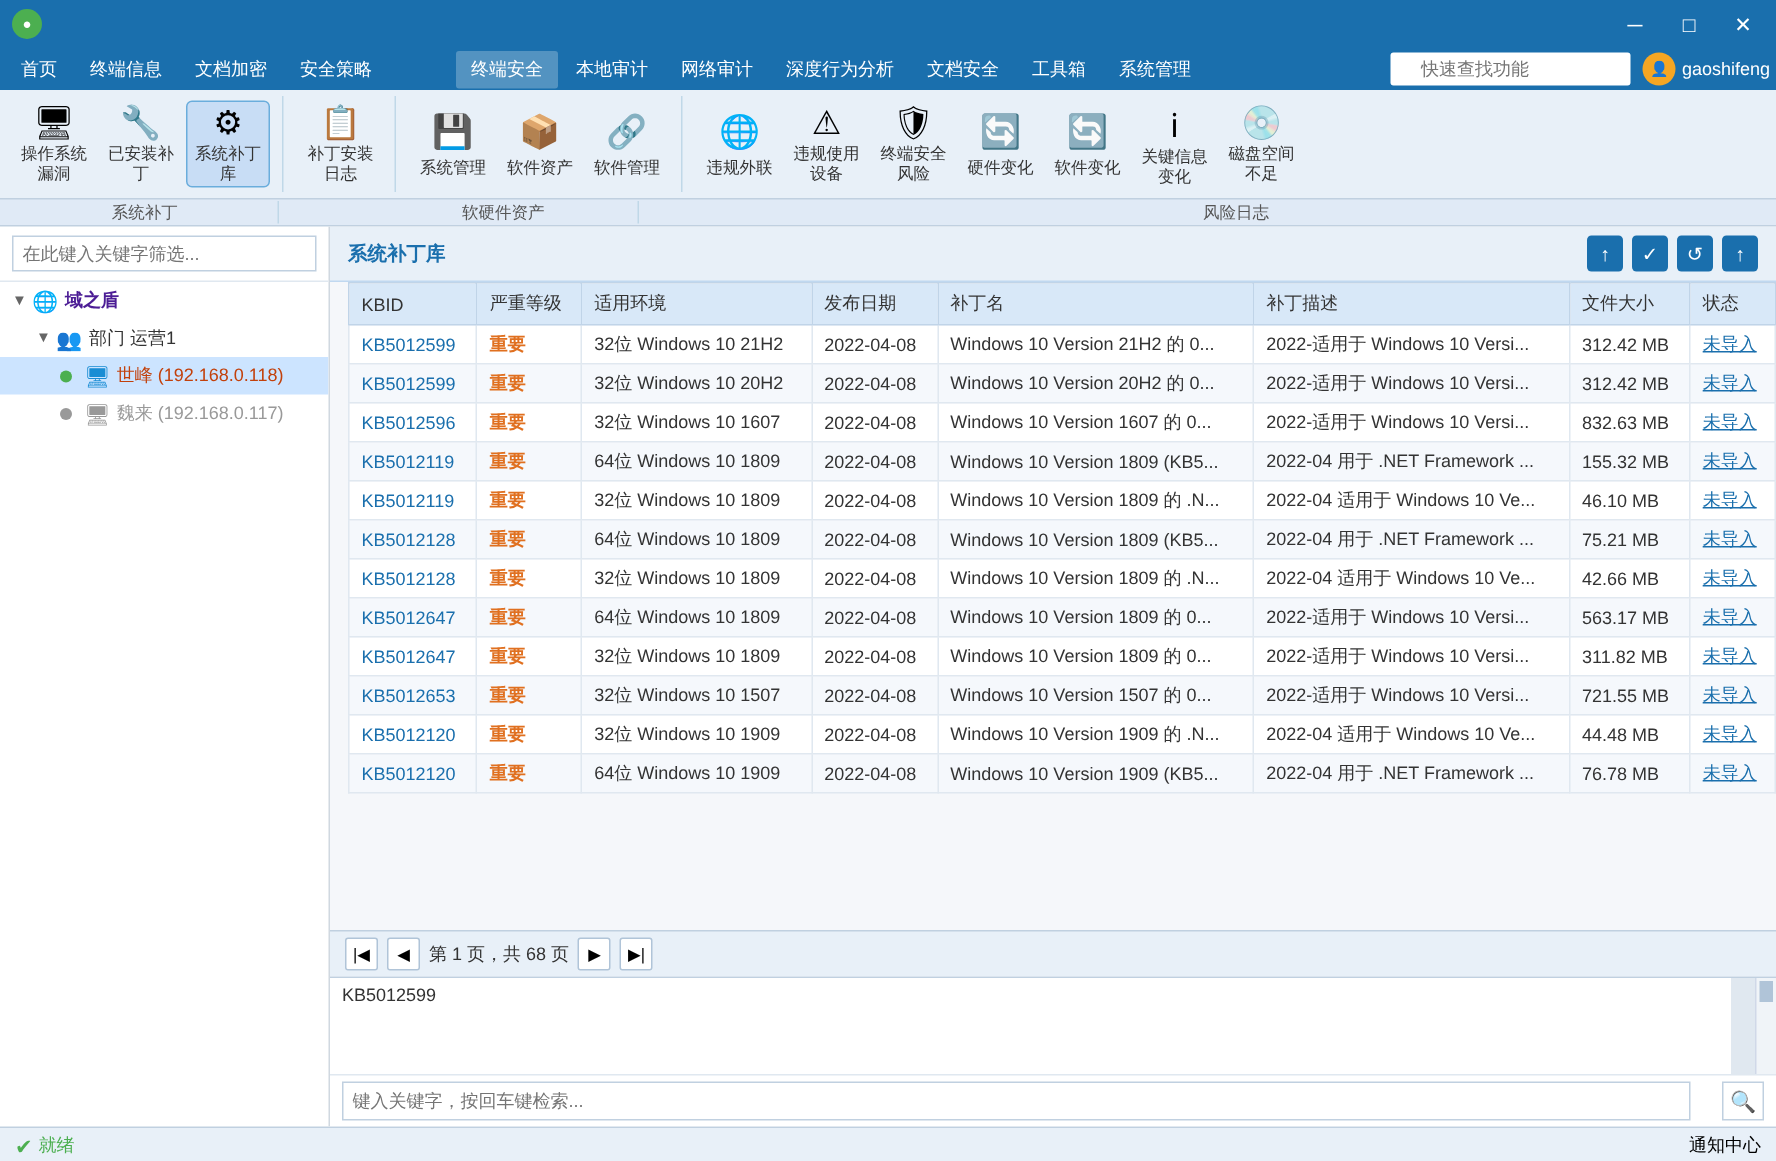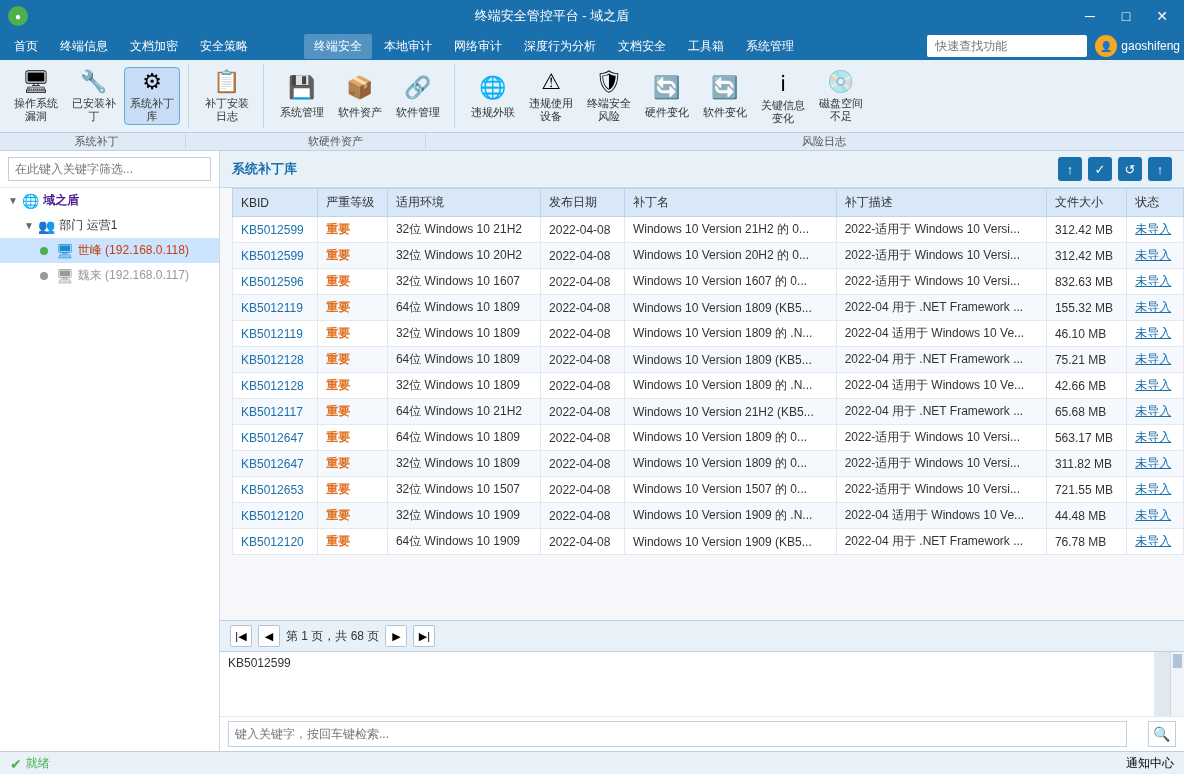--- a/index.html
+++ b/index.html
@@ -11,21 +11,21 @@
     .title-bar-title { flex: 1; text-align: center; font-size: 13px; }
     .title-bar-controls { display: flex; gap: 8px; }
     .title-bar-btn { width: 28px; height: 20px; display: flex; align-items: center; justify-content: center; cursor: pointer; font-size: 14px; color: white; }
 
     
     .menu-bar { background: #1a6fad; height: 28px; display: flex; align-items: center; padding: 0 4px; gap: 2px; }
     .menu-item { color: white; padding: 4px 10px; cursor: pointer; font-size: 12px; border-radius: 2px; }
     .menu-item:hover, .menu-item.active { background: rgba(255,255,255,0.2); }
     .menu-item.active { background: rgba(255,255,255,0.25); margin-left: 44px; }
     .menu-bar-right { margin-left: auto; display: flex; align-items: center; gap: 8px; }
-    .search-box { background: white; border: none; height: 22px; width: 160px; padding: 0 8px; font-size: 12px; border-radius: 2px; margin-left: 35px; }
+    .search-box { background: white; border: none; height: 22px; width: 160px; padding: 0 20px; font-size: 12px; border-radius: 2px; margin-left: 35px; }
     .user-info { color: white; display: flex; align-items: center; gap: 4px; font-size: 12px; }
     .user-avatar { width: 22px; height: 22px; background: #f5a623; border-radius: 50%; display: flex; align-items: center; justify-content: center; font-size: 10px; color: white; }
     .toolbar-btn { display: flex; flex-direction: column; align-items: center; justify-content: center; width: 56px; height: 58px; cursor: pointer; border-radius: 4px; padding: 4px; gap: 2px; }
     .toolbar-btn.selected { background: #c8ddf5; border: 1px solid #6aaddc; }
     .toolbar-btn-icon { width: 32px; height: 32px; display: flex; align-items: center; justify-content: center; font-size: 22px; }
     .toolbar-btn-label { font-size: 11px; color: #333; text-align: center; line-height: 1.2; }
 
     
     .sidebar { width: 220px; background: white; border-right: 1px solid #d0d8e0; overflow-y: auto; }
     .sidebar-search { padding: 6px 8px; border-bottom: 1px solid #e0e8f0; }
@@ -65,21 +65,20 @@
 
     
     .status-bar { background: #e8f0f8; border-top: 1px solid #c0d0e0; height: 24px; display: flex; align-items: center; padding: 0 10px; justify-content: space-between; font-size: 12px; }
     .status-ok { color: #4caf50; display: flex; align-items: center; gap: 4px; }
   </style>
 </head>
 <body>
 
 <div class="title-bar">
   <div class="title-bar-logo">●</div>
-  <div class="title-bar-title">终端安全管控平台 - 域之盾</div>
   <div class="title-bar-controls">
     <div class="title-bar-btn">─</div>
     <div class="title-bar-btn">□</div>
     <div class="title-bar-btn close">✕</div>
   </div>
 </div>
 
 <div class="menu-bar">
   <div class="menu-item">首页</div>
   <div class="menu-item">终端信息</div>
@@ -300,30 +299,20 @@
       <td style="color:#1a6fad;">KB5012128</td>
       <td class="severity-important">重要</td>
       <td>32位 Windows 10 1809</td>
       <td>2022-04-08</td>
       <td>Windows 10 Version 1809 的 .N...</td>
       <td>2022-04 适用于 Windows 10 Ve...</td>
       <td>42.66 MB</td>
       <td class="status-not-imported">未导入</td>
     </tr>
             <tr>
-      <td style="color:#1a6fad;">KB5012117</td>
-      <td class="severity-important">重要</td>
-      <td>64位 Windows 10 21H2</td>
-      <td>2022-04-08</td>
-      <td>Windows 10 Version 21H2 (KB5...</td>
-      <td>2022-04 用于 .NET Framework ...</td>
-      <td>65.68 MB</td>
-      <td class="status-not-imported">未导入</td>
-    </tr>
-            <tr>
       <td style="color:#1a6fad;">KB5012647</td>
       <td class="severity-important">重要</td>
       <td>64位 Windows 10 1809</td>
       <td>2022-04-08</td>
       <td>Windows 10 Version 1809 的 0...</td>
       <td>2022-适用于 Windows 10 Versi...</td>
       <td>563.17 MB</td>
       <td class="status-not-imported">未导入</td>
     </tr>
             <tr>

